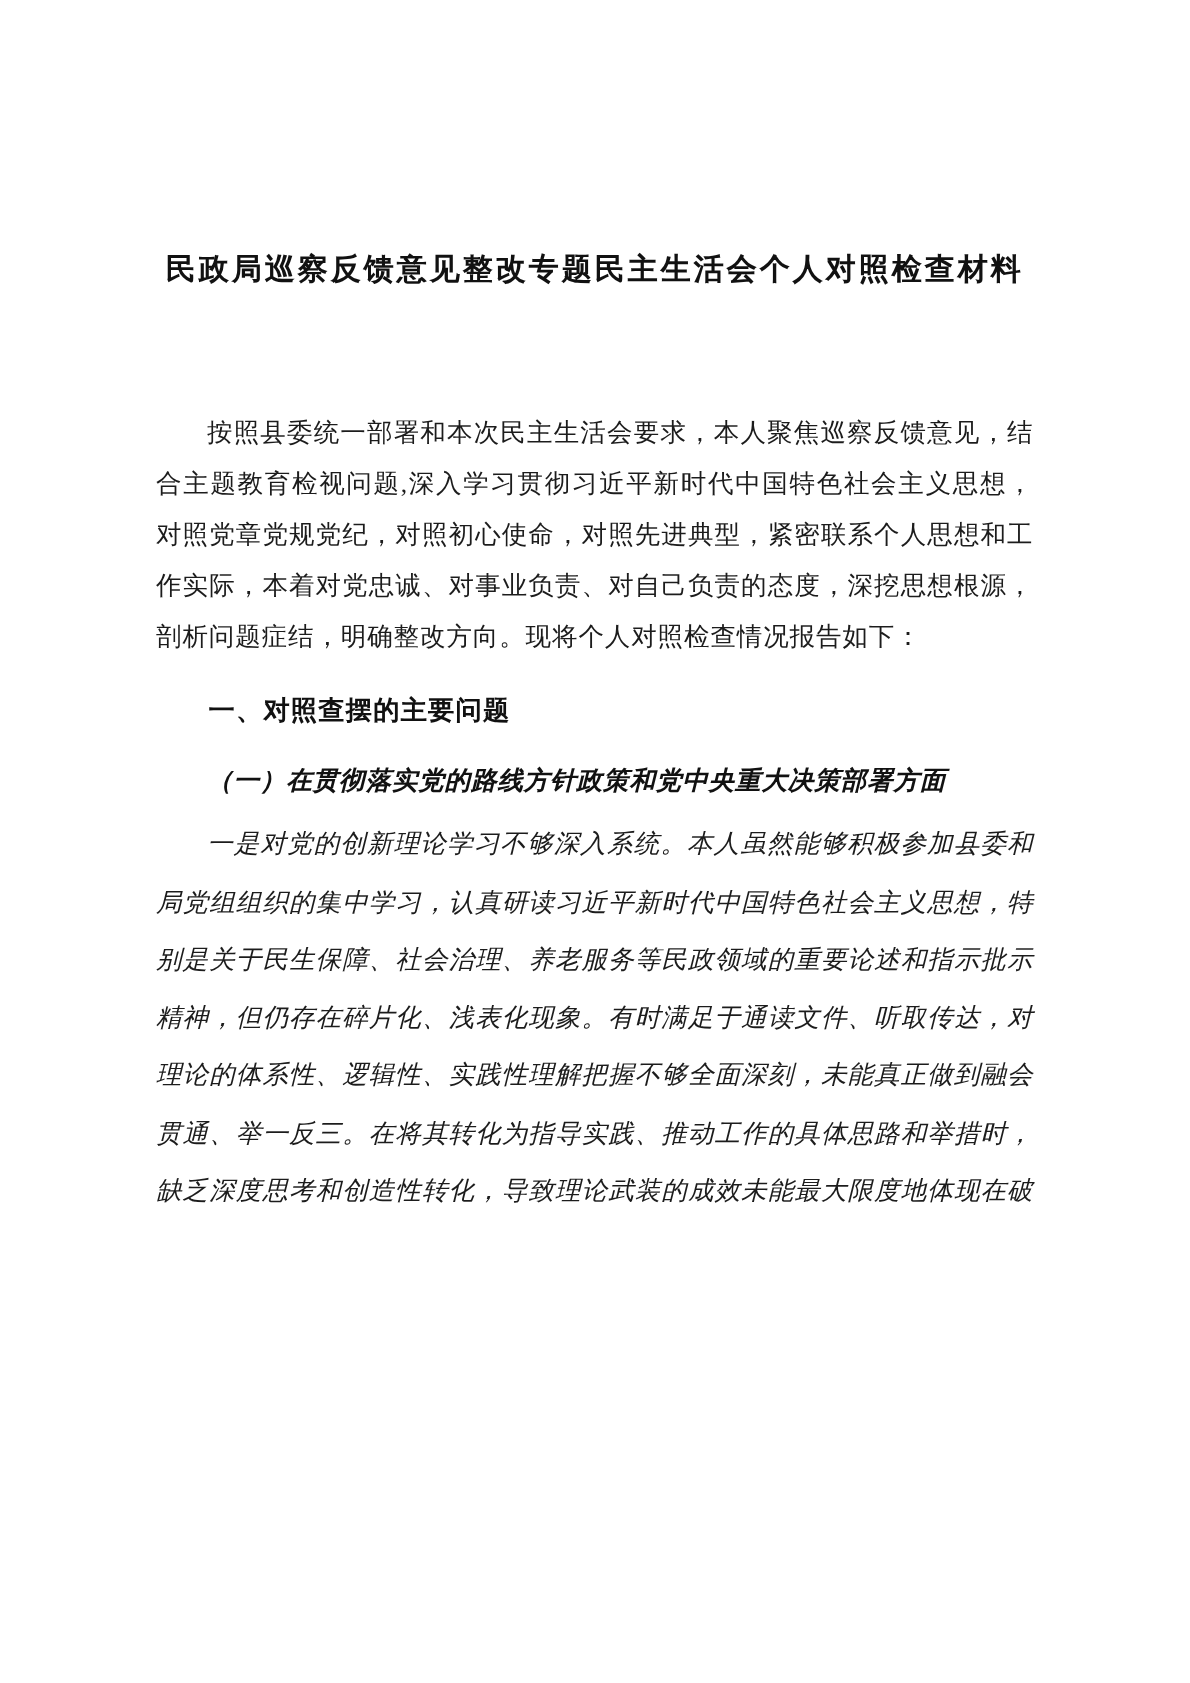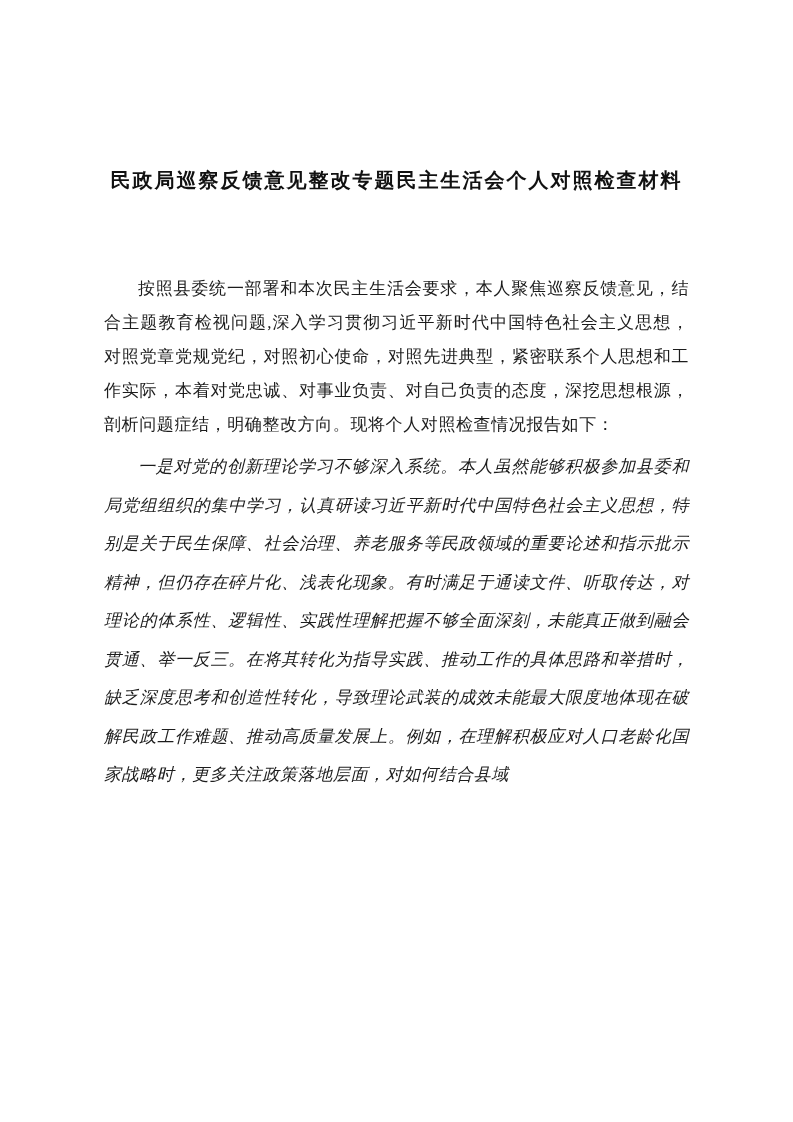--- a/index.html
+++ b/index.html
@@ -83,21 +83,23 @@
 </head>
 <body>
 
 <div class="page">
   <div class="content">
 
     <h1 class="doc-title">民政局巡察反馈意见整改专题民主生活会个人对照检查材料</h1>
 
     <p class="para intro-para">按照县委统一部署和本次民主生活会要求，本人聚焦巡察反馈意见，结合主题教育检视问题,深入学习贯彻习近平新时代中国特色社会主义思想，对照党章党规党纪，对照初心使命，对照先进典型，紧密联系个人思想和工作实际，本着对党忠诚、对事业负责、对自己负责的态度，深挖思想根源，剖析问题症结，明确整改方向。现将个人对照检查情况报告如下：</p>
 
+    <h2 class="section-heading">一、对照查摆的主要问题</h2>
 
 
+    <h3 class="subsection-heading">（一）在贯彻落实党的路线方针政策和党中央重大决策部署方面</h3>
 
     <p class="para subsection-para">一是对党的创新理论学习不够深入系统。本人虽然能够积极参加县委和局党组组织的集中学习，认真研读习近平新时代中国特色社会主义思想，特别是关于民生保障、社会治理、养老服务等民政领域的重要论述和指示批示精神，但仍存在碎片化、浅表化现象。有时满足于通读文件、听取传达，对理论的体系性、逻辑性、实践性理解把握不够全面深刻，未能真正做到融会贯通、举一反三。在将其转化为指导实践、推动工作的具体思路和举措时，缺乏深度思考和创造性转化，导致理论武装的成效未能最大限度地体现在破解民政工作难题、推动高质量发展上。例如，在理解积极应对人口老龄化国家战略时，更多关注政策落地层面，对如何结合县域</p>
 
   </div>
 
   <div class="page-number">— 1 —</div>
 </div>
 
 </body></html>

